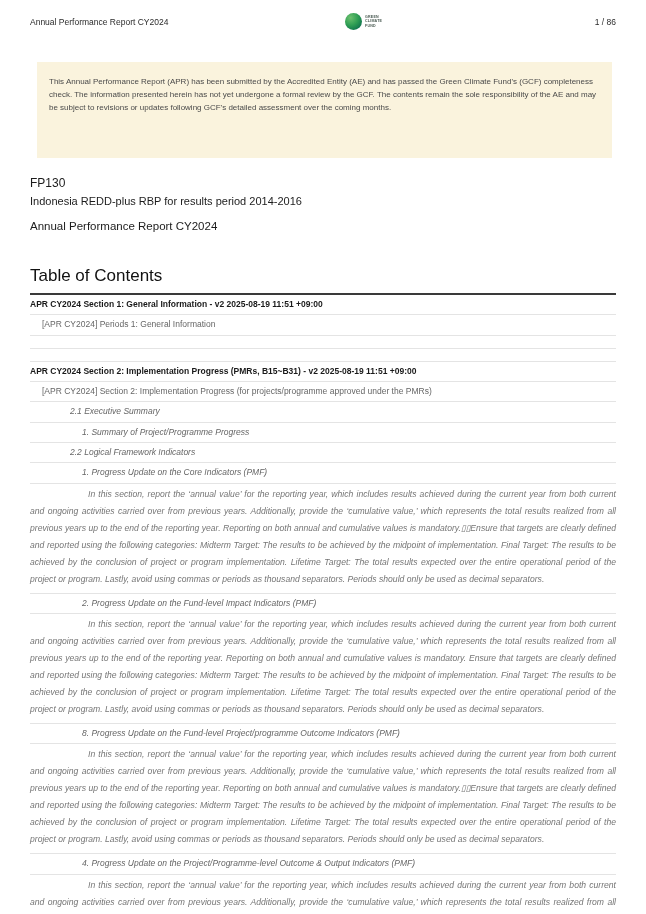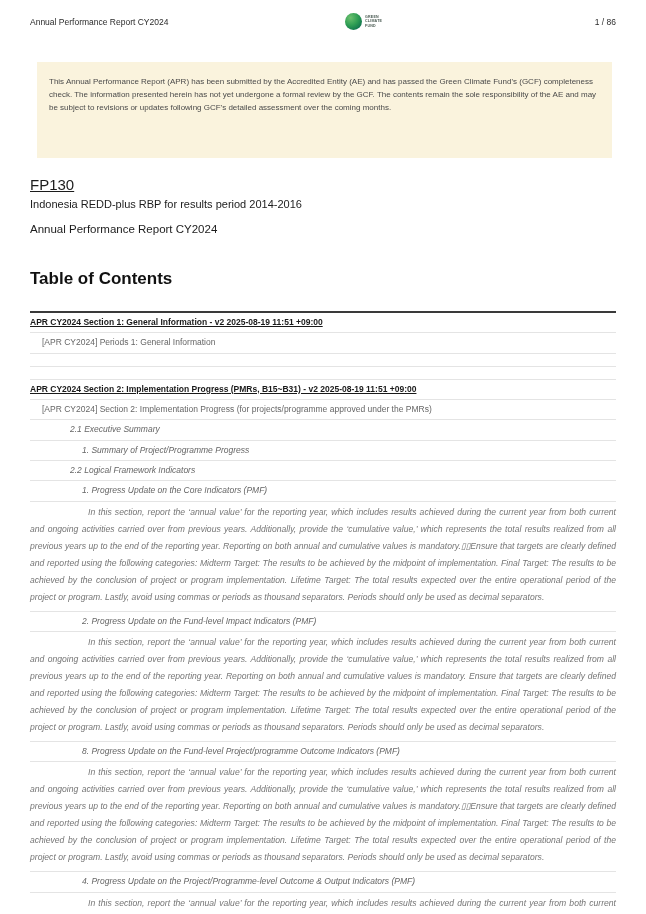--- a/index.html
+++ b/index.html
@@ -31,37 +31,37 @@
   
   .notice {
     margin: 26px 34px 0 37px;
     background: #faf3dd;
     padding: 14px 12px 12px 12px;
     height: 96px;
     font-size: 8px; line-height: 1.62; color: #4a4a4a;
   }
   
   .titles { padding: 18px 30px 0 30px; }
-  .title-code { font-size: 15px; color: #1c1c1c; text-decoration: underline; }
+  .title-code { font-size: 12px; color: #1c1c1c; }
   .title-project { font-size: 11px; color: #1c1c1c; margin-top: 5px; }
   .title-report { font-size: 11.5px; color: #1c1c1c; margin-top: 13px; }
   
   .toc { padding: 34px 30px 0 30px; }
   .toc-heading {
-    font-size: 17px; font-weight: bold; color: #111;
-    padding-bottom: 22px;
+    font-size: 17px; font-weight: normal; color: #111;
+    padding-bottom: 7px;
     border-bottom: 2px solid #3a3a3a;
   }
   .toc-row {
     border-bottom: 1px solid #e4e4e4;
     padding: 5px 0 5px 0;
     font-size: 8.5px; line-height: 1.1;
     color: #666;
   }
-  .toc-row.section { font-weight: bold; color: #1a1a1a; text-decoration: underline; }
+  .toc-row.section { font-weight: bold; color: #1a1a1a; }
   .toc-row.sub { padding-left: 12px; }
   .toc-row.item1 { padding-left: 40px; font-style: italic; }
   .toc-row.item2 { padding-left: 52px; font-style: italic; }
   .toc-row.para {
     font-style: italic; color: #757575;
     text-align: justify; text-indent: 58px;
     font-size: 8.6px; line-height: 17px;
     padding: 2px 0 5px 0;
   }
   .toc-row.empty { height: 13px; padding: 0; }

